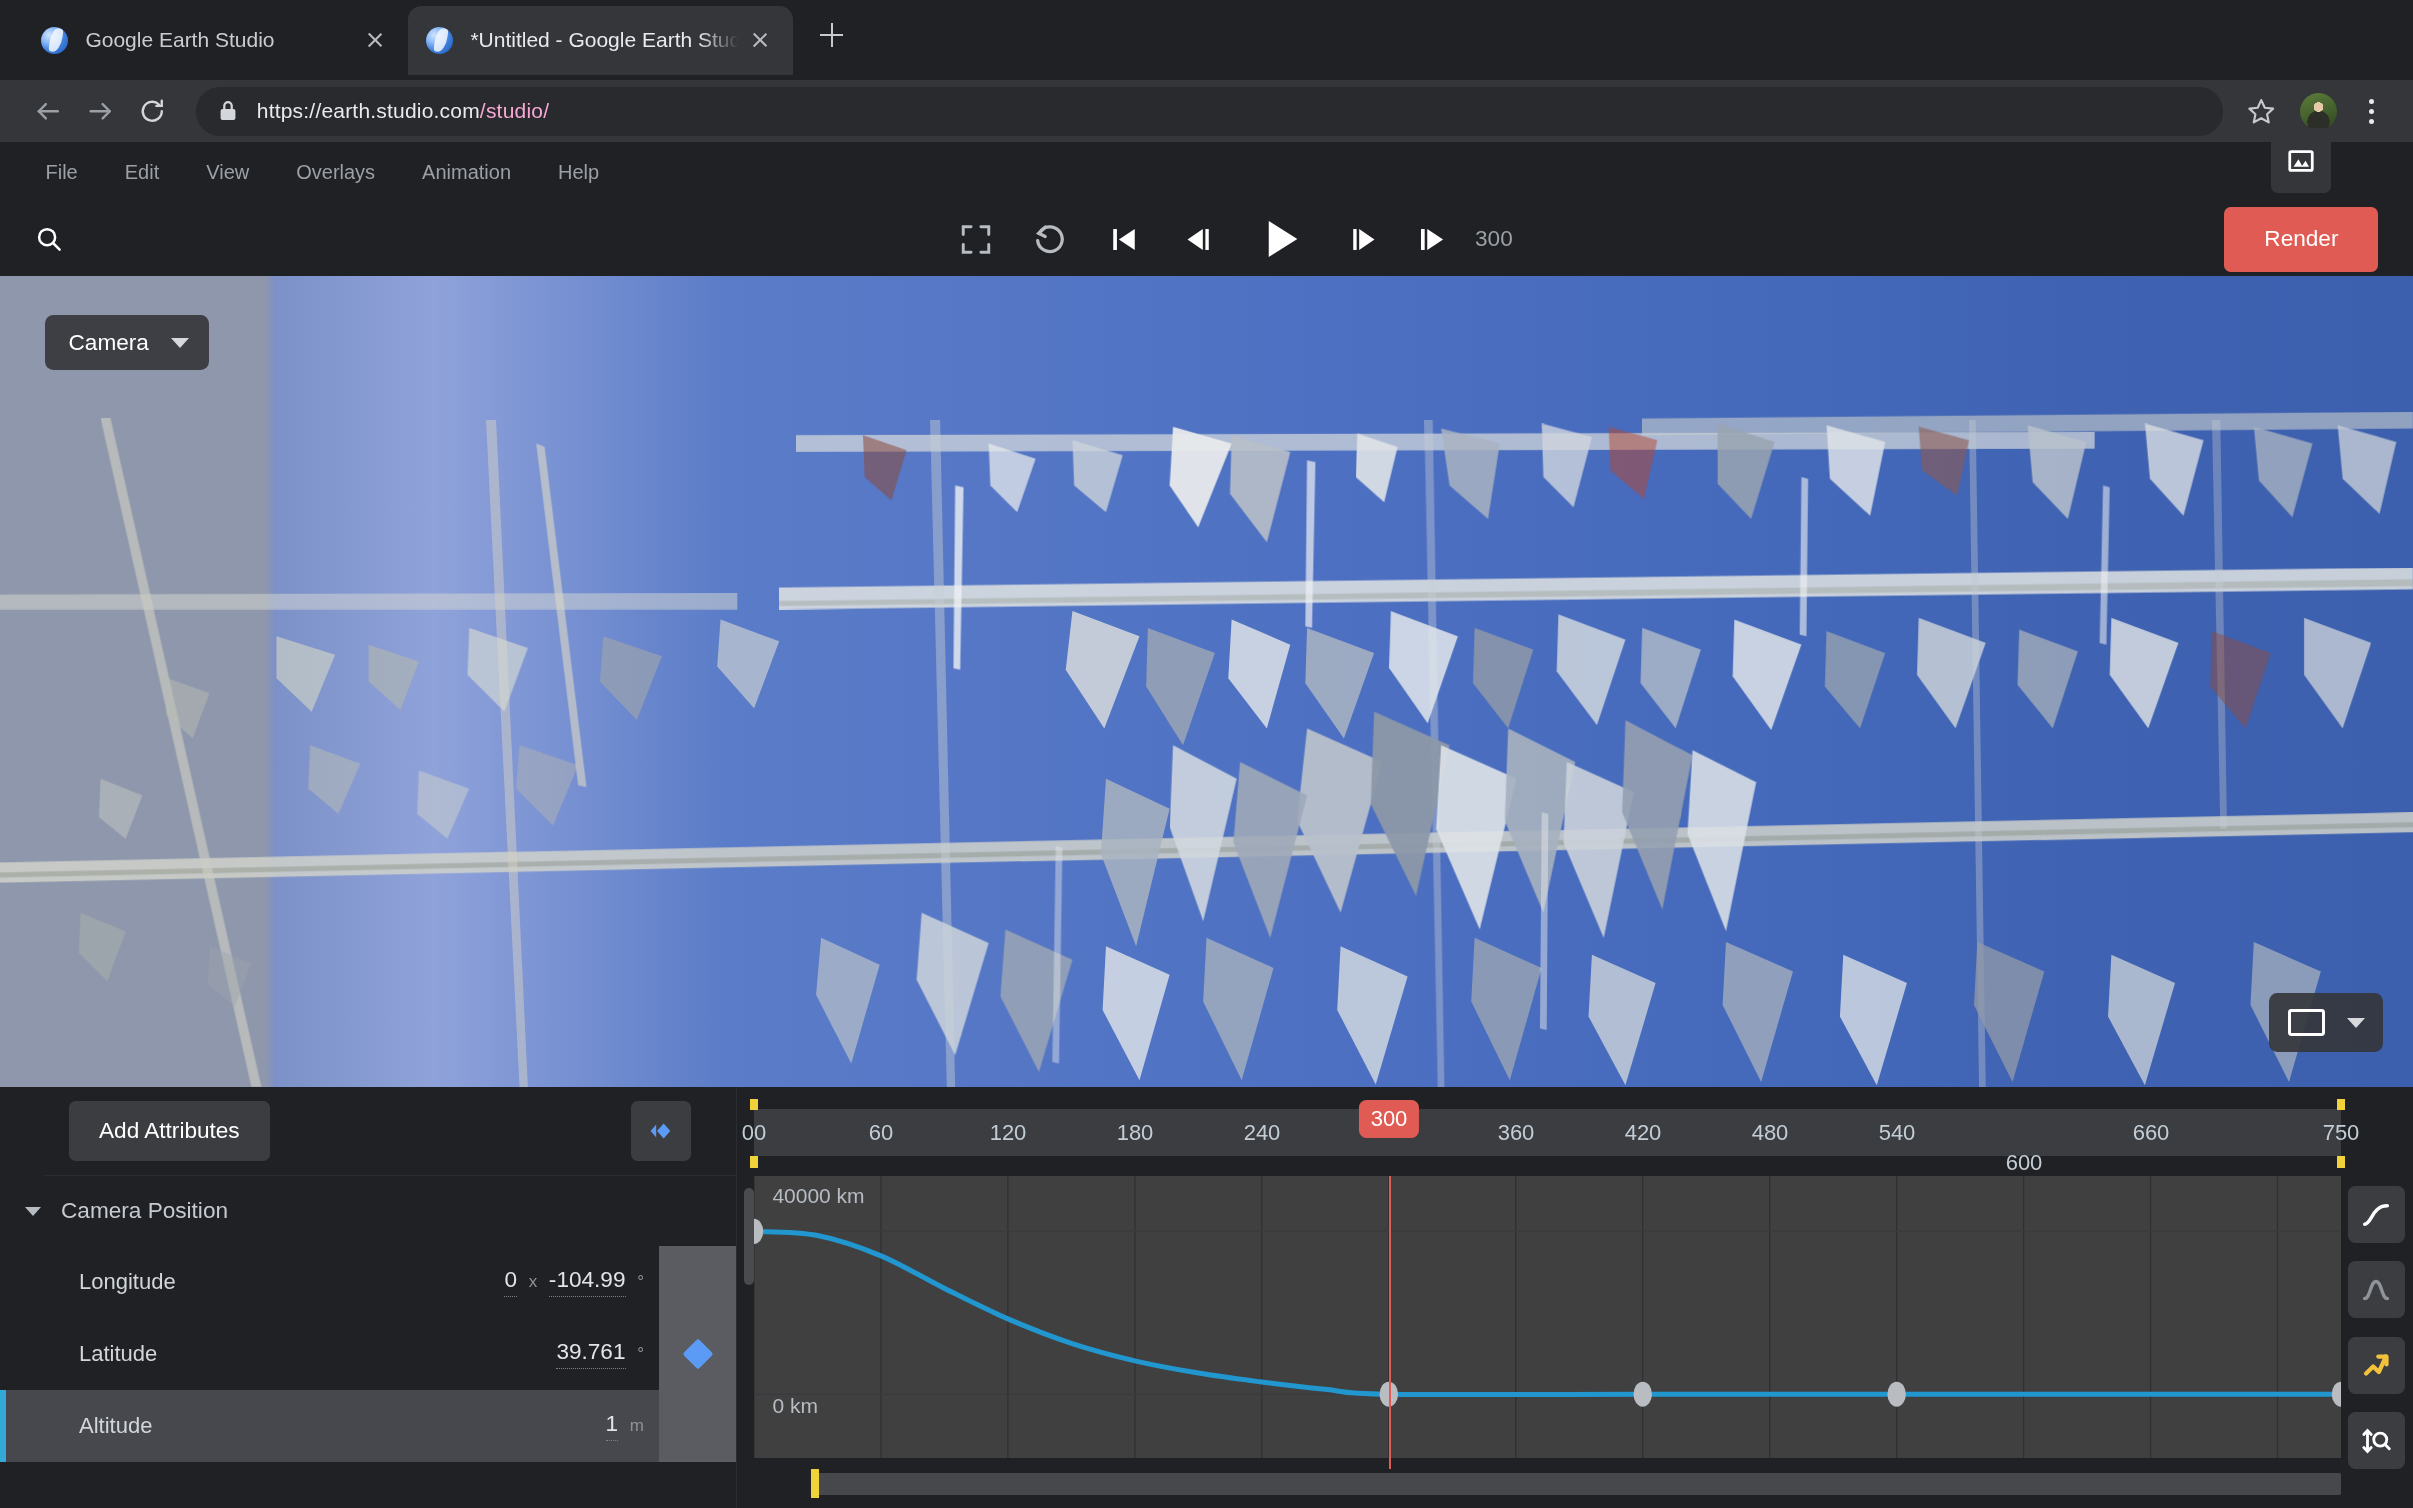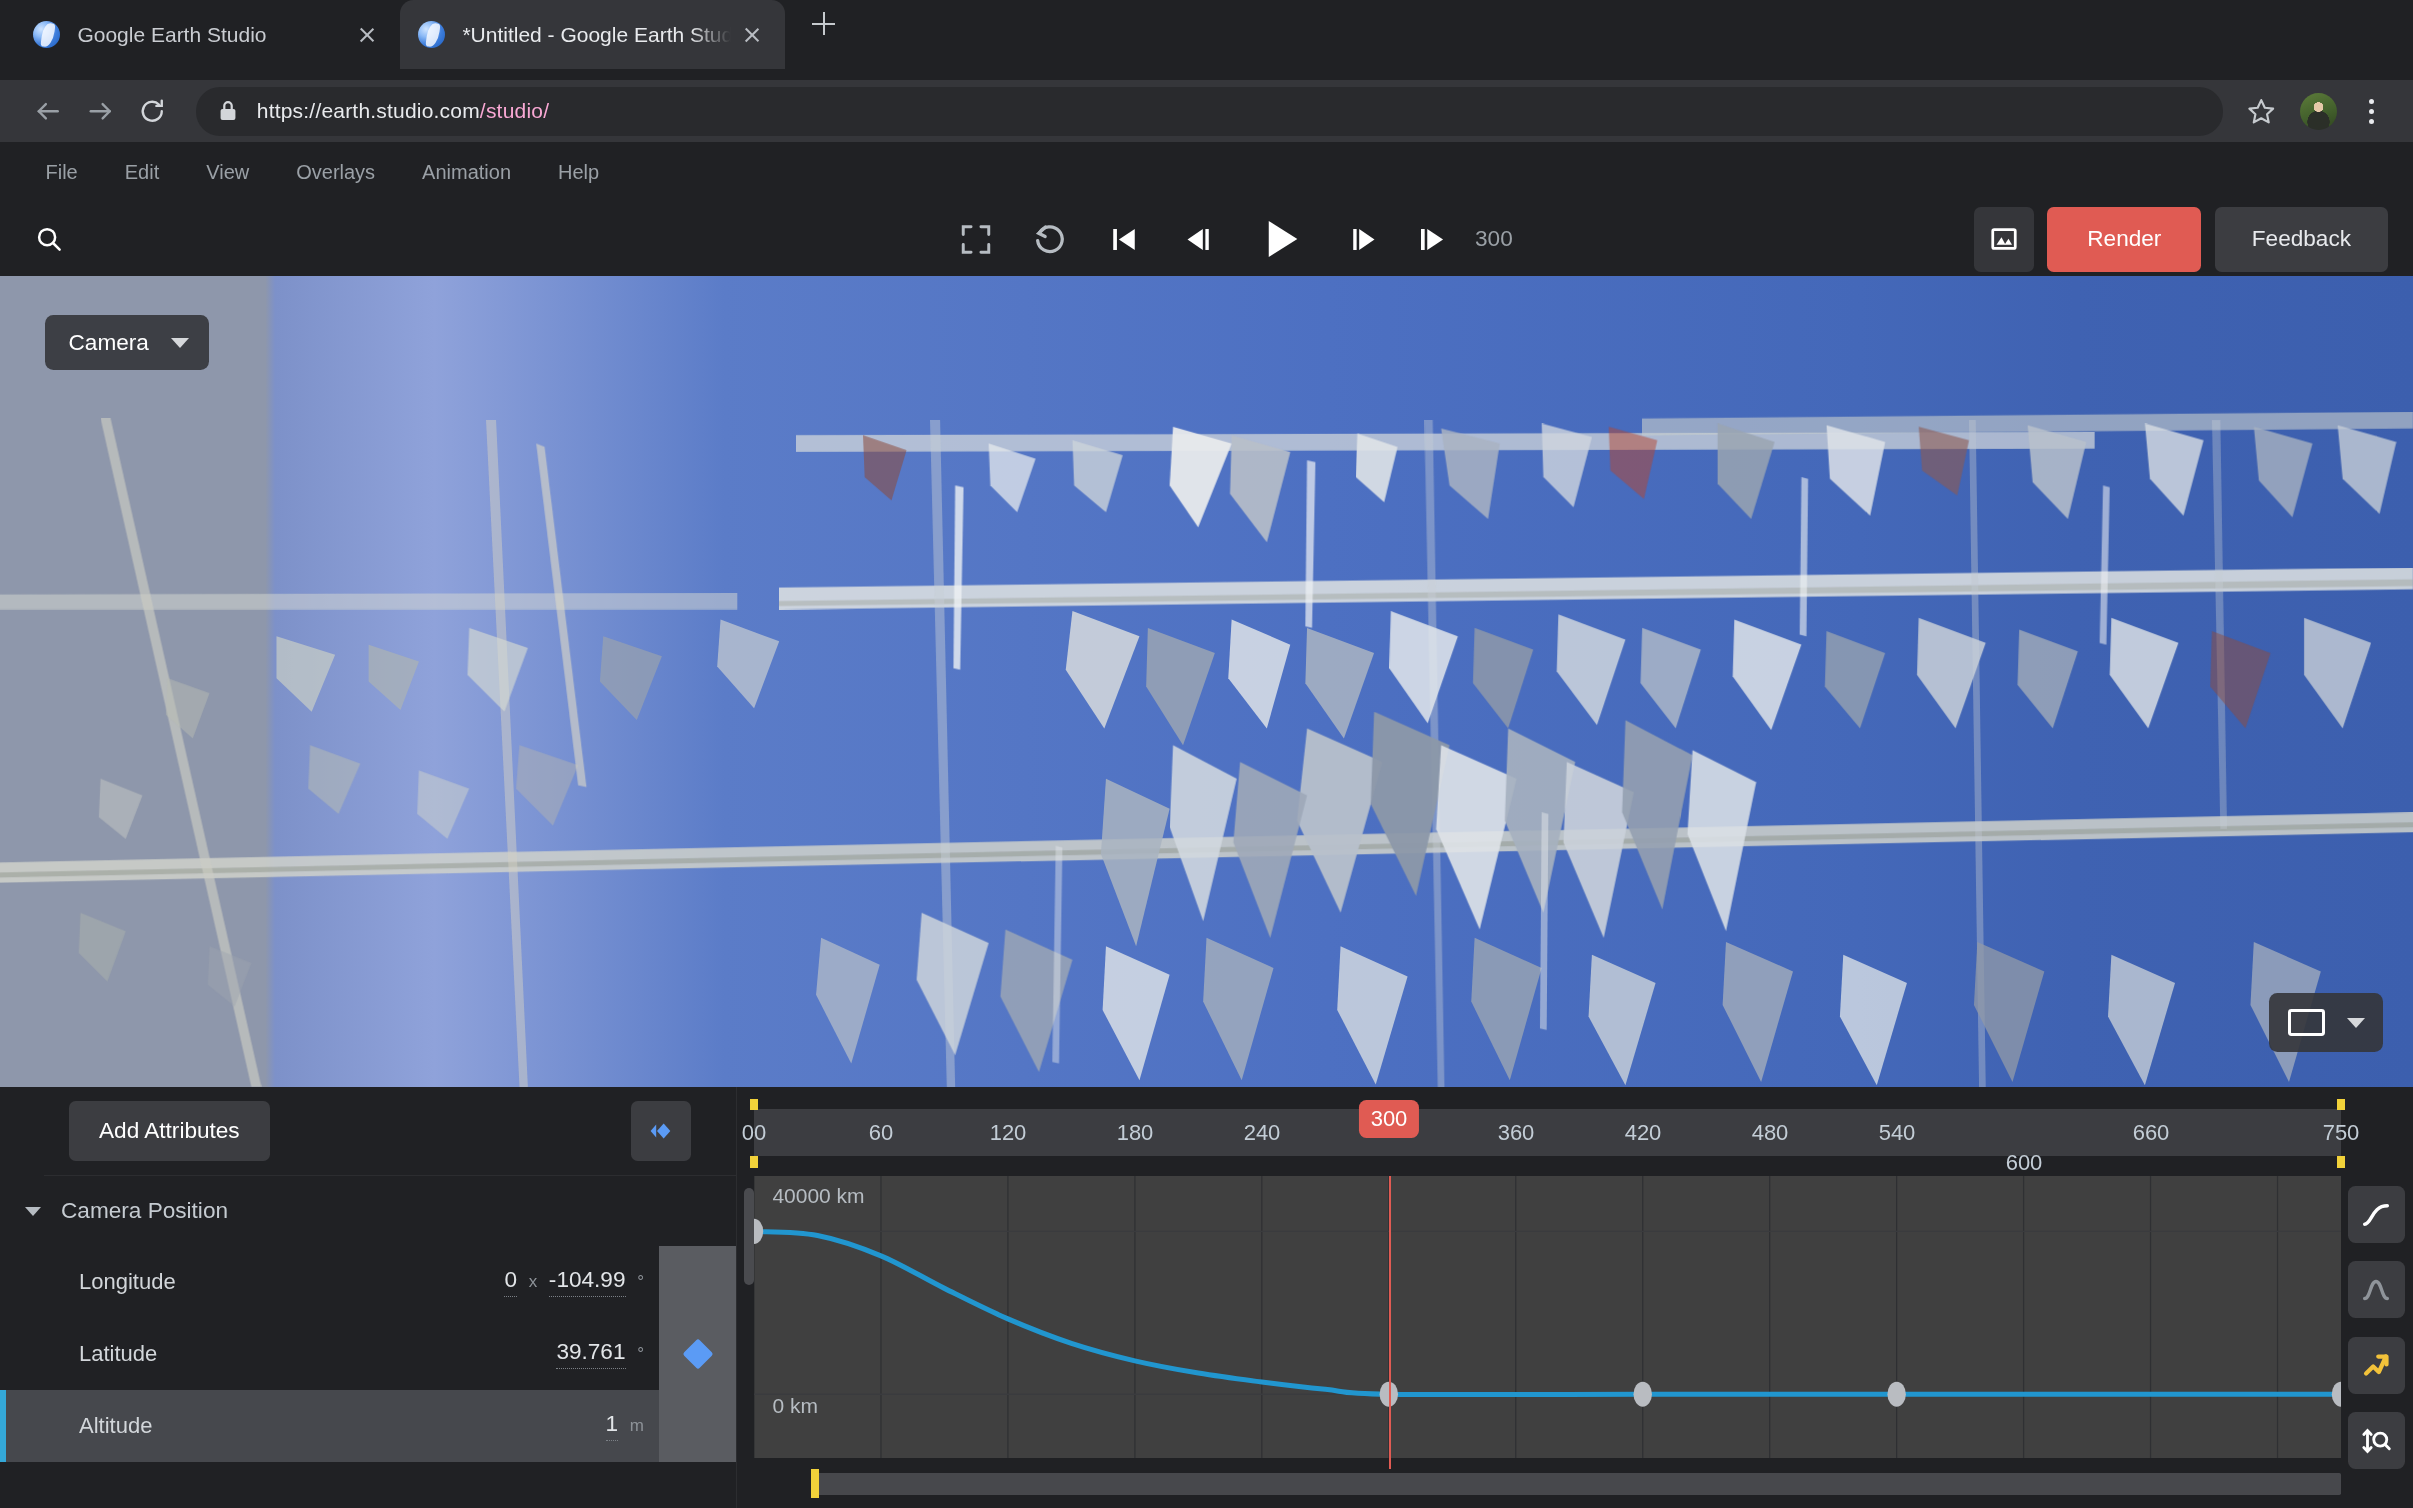--- a/index.html
+++ b/index.html
@@ -8,23 +8,24 @@
     background: #202124;
     font-family: "Liberation Sans", sans-serif;
     overflow: hidden;
   }
 
   
   .browser-tabstrip {
     height: 80px;
     background: #202124;
     display: flex;
-    align-items: flex-start;
+    align-items: center;
     padding-left: 15px;
     position: relative;
+    margin-left: 8px;
   }
   .tab {
     height: 69px;
     width: 385px;
     display: flex;
     align-items: center;
     padding: 0 18.4px;
     border-radius: 13.4px 13.4px 0 0;
     position: relative;
     cursor: default;
@@ -185,20 +186,21 @@
     left: 1475px; top: 50%;
     transform: translateY(-50%);
     font-size: 22.6px;
     color: #9aa0a6;
   }
   .toolbar-right {
     margin-left: auto;
     display: flex;
     align-items: center;
     gap: 13.4px;
+    flex-direction: column;
   }
   .icon-square-btn {
     width: 60px; height: 65px;
     background: #35363a;
     border-radius: 6.7px;
     display: flex; align-items: center; justify-content: center;
     cursor: pointer;
   }
   .btn-render {
     height: 65px;

